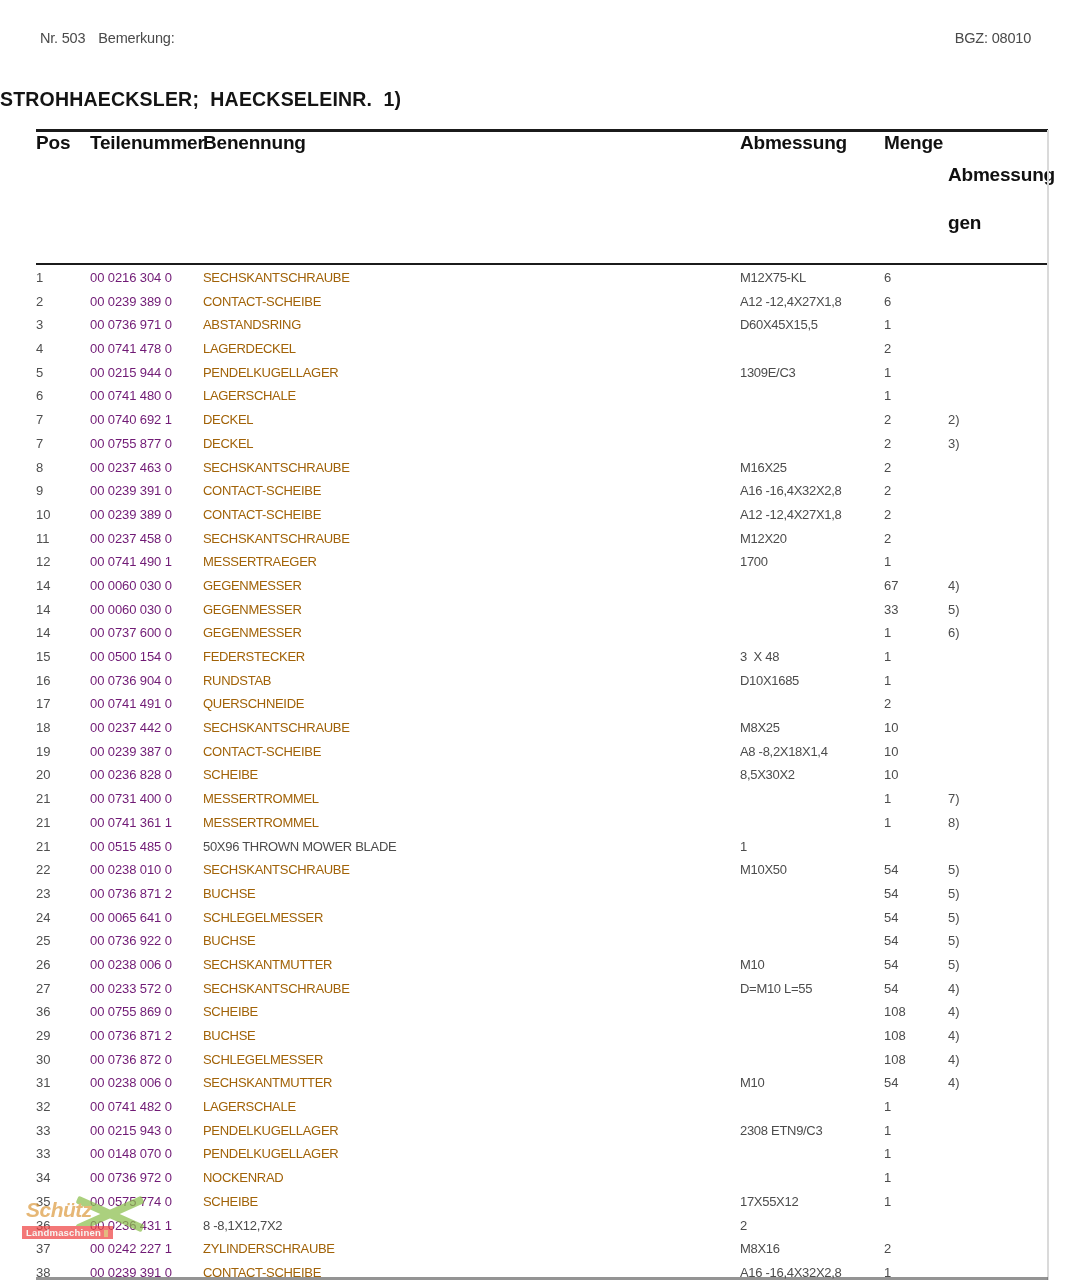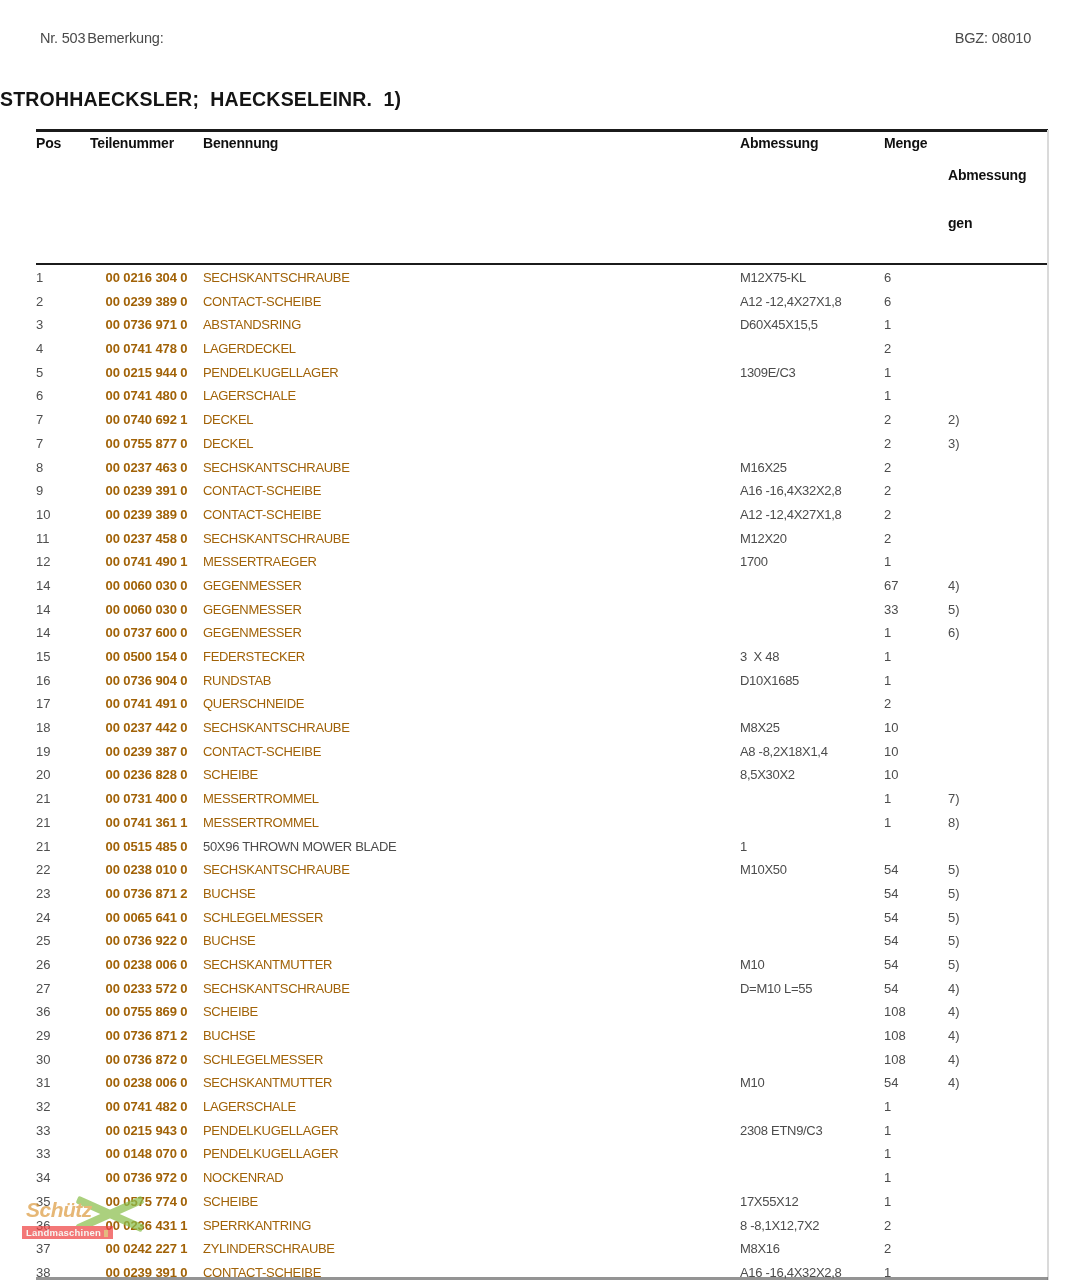--- a/index.html
+++ b/index.html
@@ -17,21 +17,21 @@
   
   .meta-line {
     position: absolute;
     top: 30px; left: 40px; right: 44px;
     display: flex;
     align-items: baseline;
     font-size: 14.5px;
     color: #4a4a4a;
     letter-spacing: -0.2px;
   }
-  .meta-left { display: flex; gap: 2px; }
+  .meta-left { display: flex; gap: 13px; }
   .meta-right { margin-left: auto; }
 
   
   .doc-title {
     position: absolute;
     top: 88px; left: 0; width: 100%;
     text-align: left;
     font-size: 19.5px;
     font-weight: bold;
     color: #141414;
@@ -51,30 +51,30 @@
 
   .grid-row {
     display: grid;
     grid-template-columns: 54px 113px 537px 144px 64px 100px;
     align-items: start;
   }
   .header-row {
     padding-top: 3px;
     min-height: 35px;
     font-weight: bold;
-    font-size: 14px;
+    font-size: 19px;
     color: #101010;
     letter-spacing: -0.2px;
     line-height: 16px;
   }
   .body-rows { padding-top: 3px; }
   .part-row { min-height: 23.7px; font-size: 13px; line-height: 19px; }
   .cell { white-space: pre-wrap; }
   .cell-pos { color: #4f4f4f; }
-  .cell-teilenummer { font-weight: bold; color: #a16207; letter-spacing: -0.1px; text-align: center; }
+  .cell-teilenummer { font-weight: normal; color: #701a75; letter-spacing: -0.1px; }
   .cell-benennung { color: #a16207; letter-spacing: -0.3px; }
   .cell-abmessung { color: #4c4c4c; letter-spacing: -0.3px; }
   .cell-menge { color: #4c4c4c; }
   .cell-bedingung { color: #4c4c4c; }
 
   
   .scan-edge-right {
     position: absolute;
     left: 1047px; top: 130px; bottom: 0;
     width: 2px;
@@ -521,21 +521,20 @@
     <div class="cell cell-teilenummer">00 0575 774 0</div>
     <div class="cell cell-benennung">SCHEIBE</div>
     <div class="cell cell-abmessung">17X55X12</div>
     <div class="cell cell-menge">1</div>
     <div class="cell cell-bedingung"></div>
   </div>
 
   <div class="grid-row part-row">
     <div class="cell cell-pos">36</div>
     <div class="cell cell-teilenummer">00 0236 431 1</div>
-    <div class="cell cell-benennung">SPERRKANTRING</div>
     <div class="cell cell-abmessung">8 -8,1X12,7X2</div>
     <div class="cell cell-menge">2</div>
     <div class="cell cell-bedingung"></div>
   </div>
 
   <div class="grid-row part-row">
     <div class="cell cell-pos">37</div>
     <div class="cell cell-teilenummer">00 0242 227 1</div>
     <div class="cell cell-benennung">ZYLINDERSCHRAUBE</div>
     <div class="cell cell-abmessung">M8X16</div>

